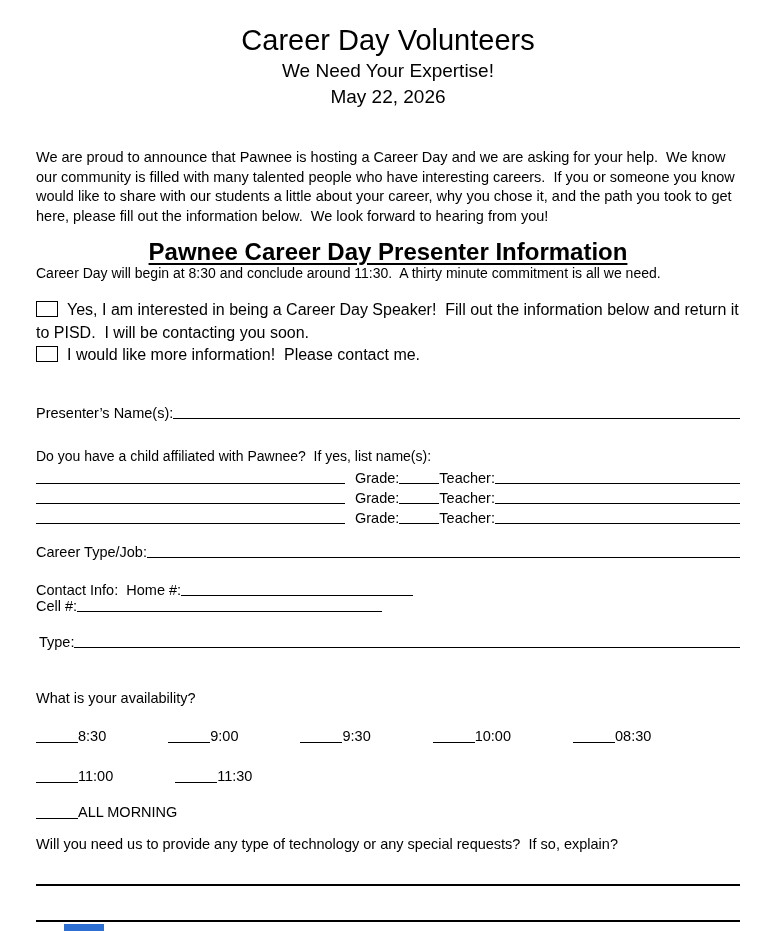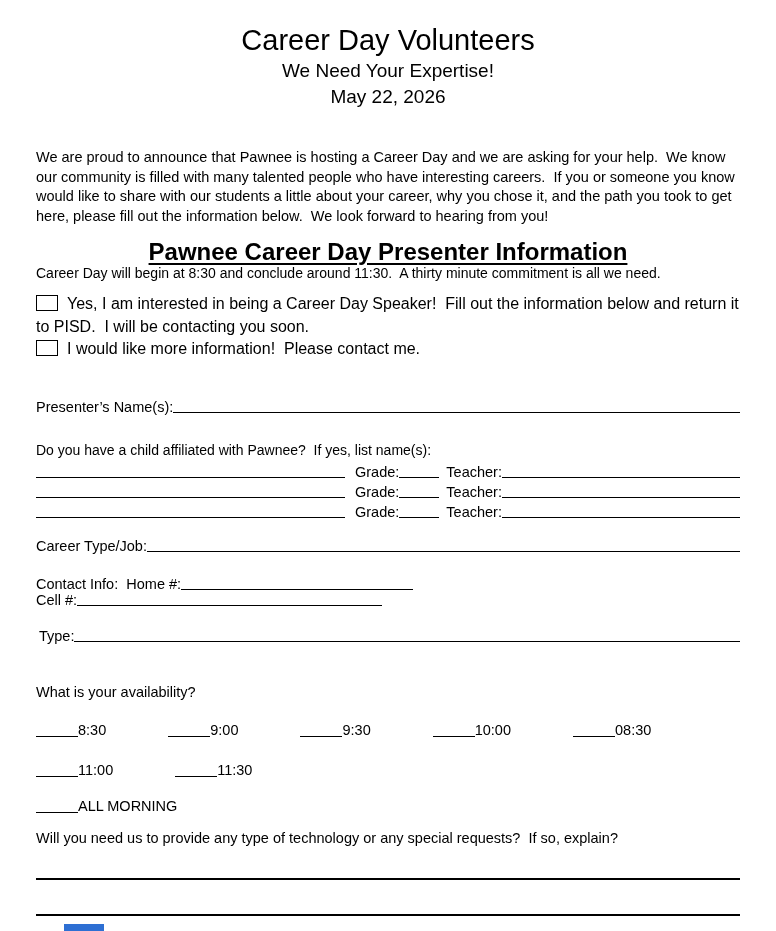--- a/index.html
+++ b/index.html
@@ -21,21 +21,21 @@
   .intro { margin-top:38px; font-size:14.5px; line-height:19.5px; }
 
   .section-heading {
     margin-top:14px; text-align:center;
     font-size:24px; line-height:24px; font-weight:700;
     text-decoration:underline;
     text-underline-offset:3px;
   }
   .section-note { text-align:left; font-size:14px; line-height:19px; }
 
-  .cb-block { margin-top:10px; }
+  .cb-block { margin-top:16px; }
   .cb-line { font-size:16px; line-height:22.5px; }
   .checkbox {
     display:inline-block; width:22px; height:16px;
     border:1px solid #000; background:#fff;
     vertical-align:-2px; margin-right:9px;
   }
 
   .label { font-size:14.5px; flex:0 0 auto; }
   .q-text { font-size:14px; line-height:19px; }
 
@@ -47,21 +47,21 @@
   .grow { flex:1 1 auto; }
   .w-child1 { flex:0 0 309px; }
   .w-grade  { flex:0 0 40px; }
   .w-home   { flex:0 0 232px; }
   .w-cell   { flex:0 0 305px; }
 
   .presenter-row { margin-top:38px; }
   .child-question { margin-top:26px; }
   .child-row { height:20px; }
   .child-row .label { margin-left:10px; }
-  .child-row .teacher-label { margin-left:7px; }
+  .child-row .teacher-label { margin-left:0; }
   .career-row { margin-top:18px; }
   .contact-row { margin-top:22px; }
   .email-row { margin-top:20px; padding-left:3px; }
 
   .availability-question { margin-top:40px; font-size:14.5px; }
   .avail-row { display:flex; gap:62px; font-size:14.5px; }
   .avail-row1 { margin-top:22px; }
   .avail-row2 { margin-top:24px; }
   .avail-row3 { margin-top:20px; }
   .blank-inline {

